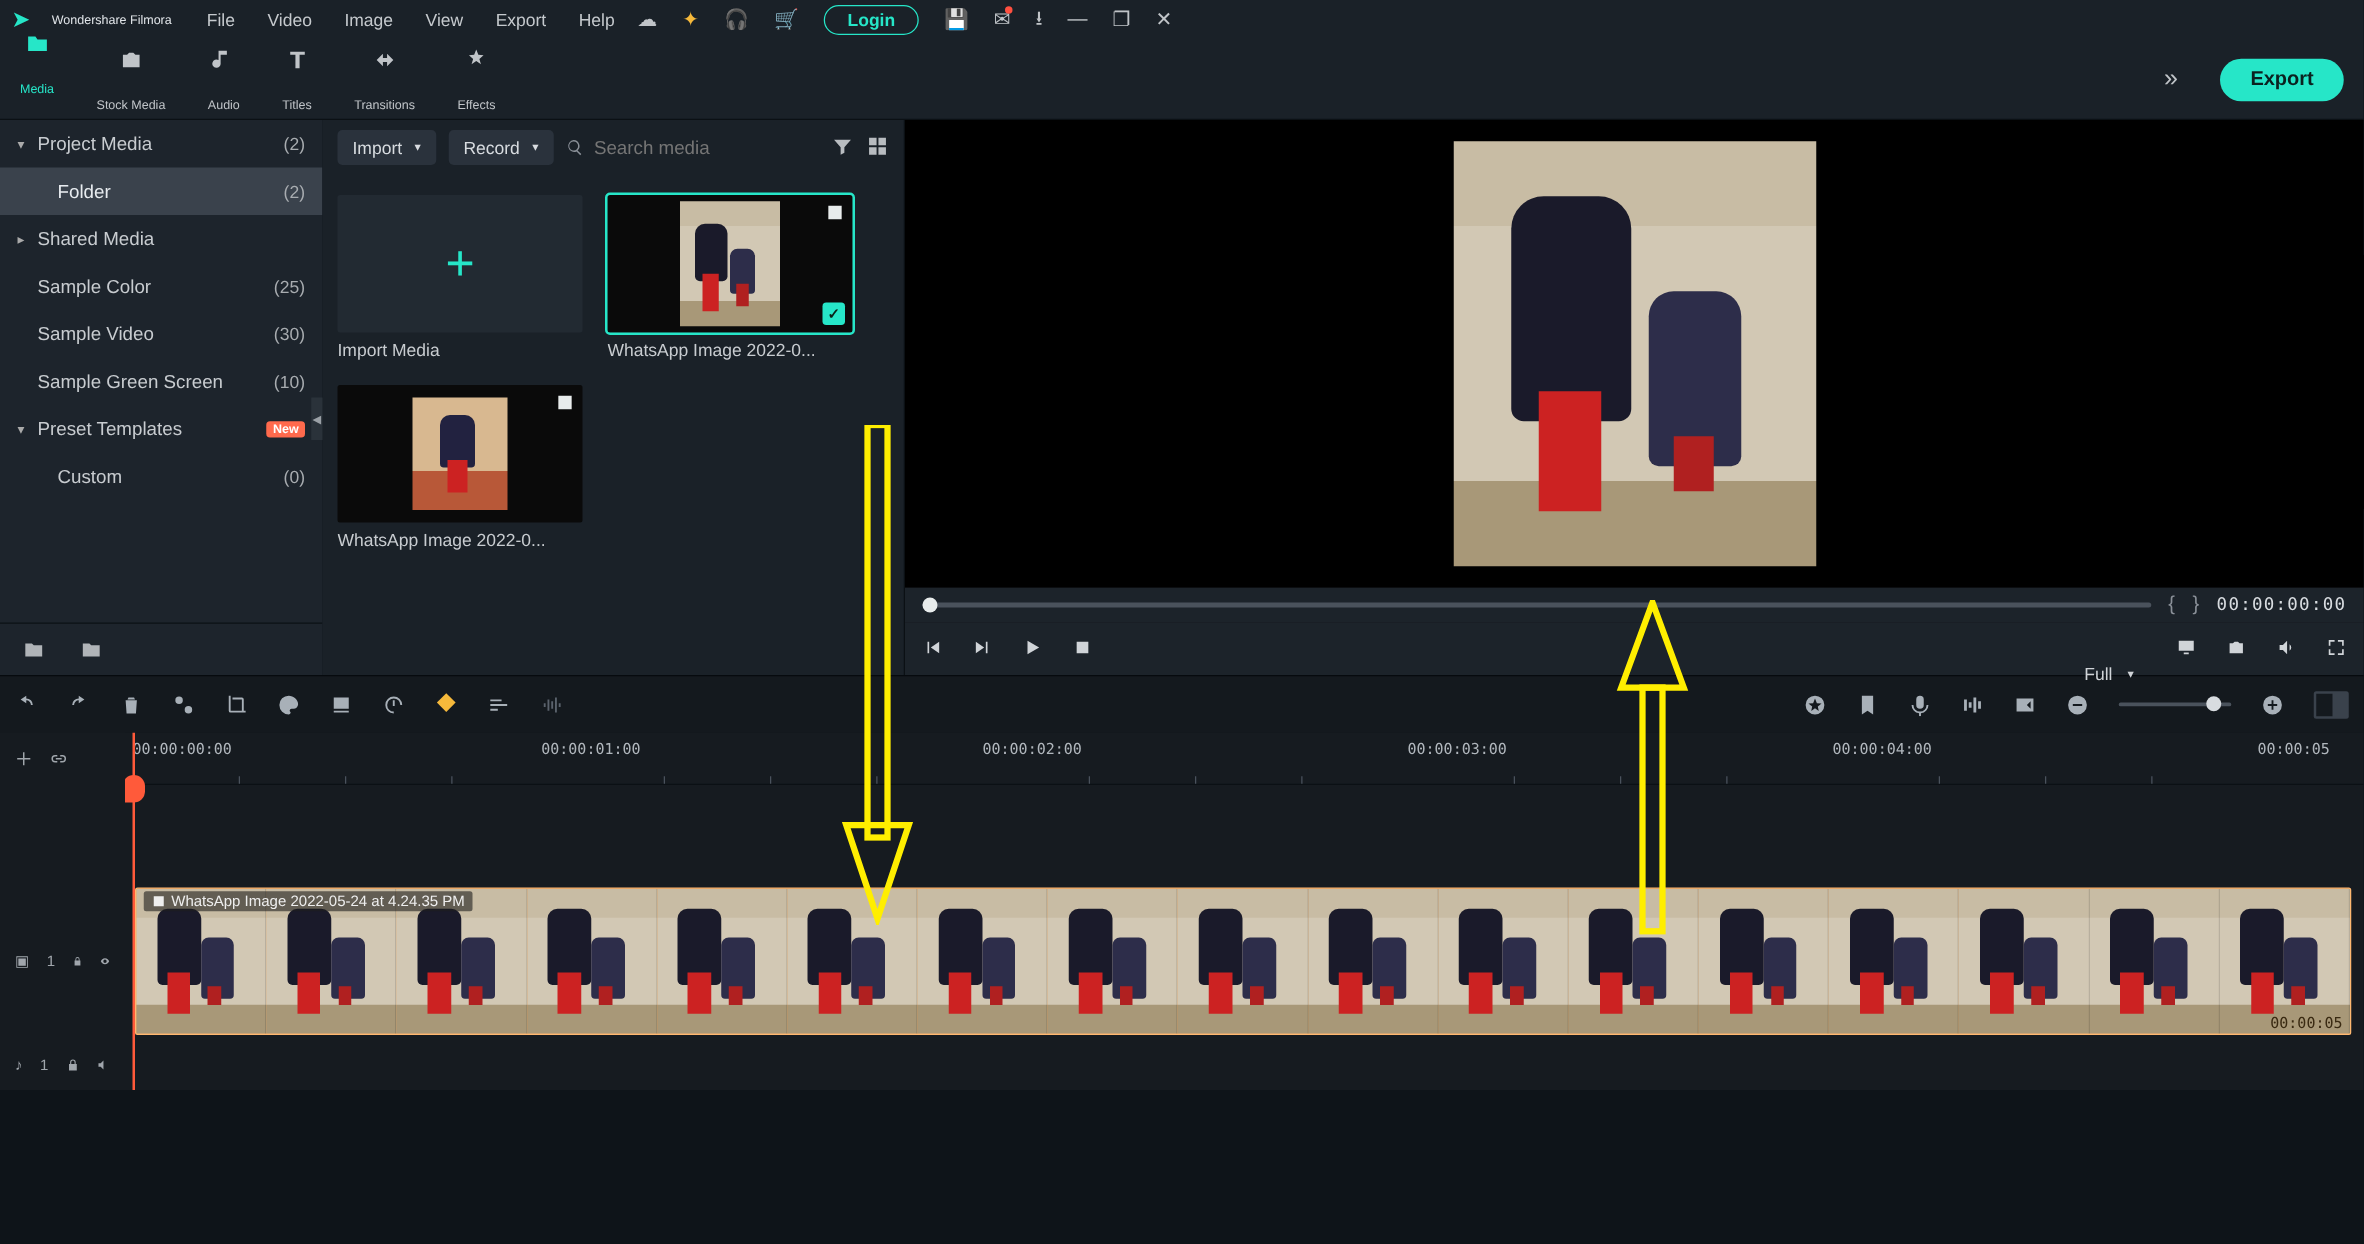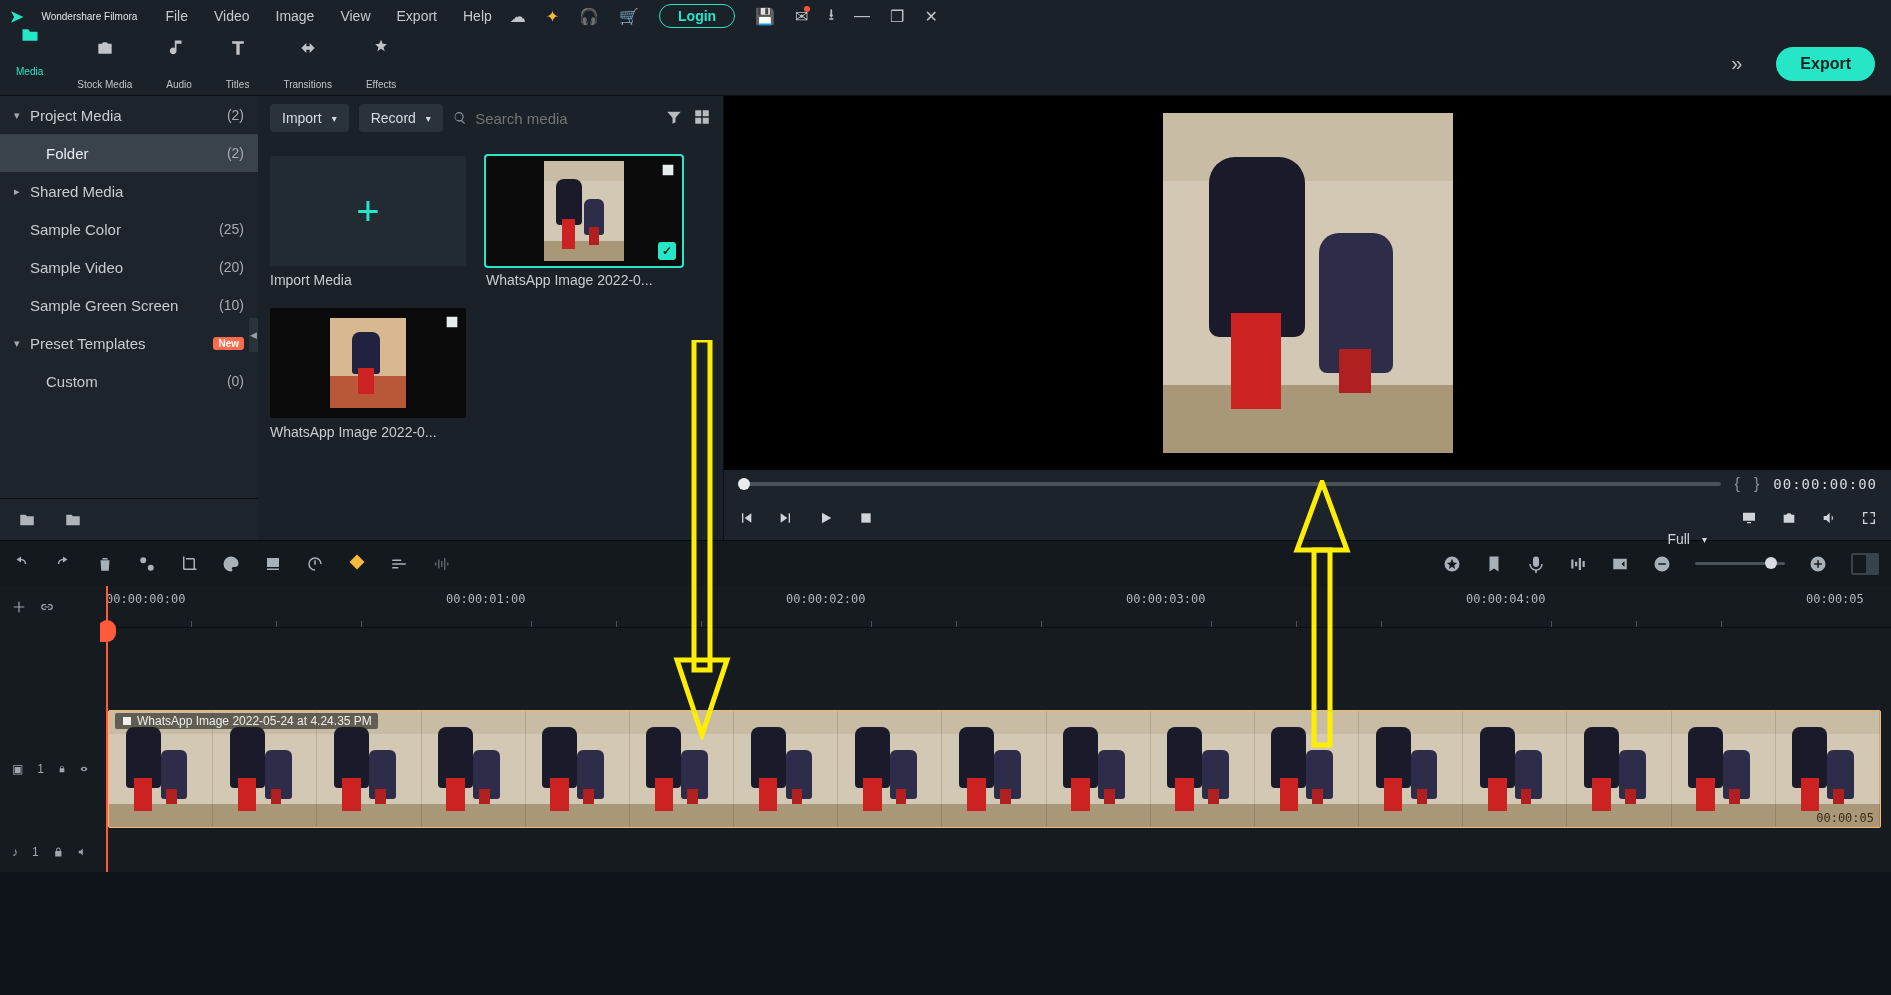--- a/index.html
+++ b/index.html
@@ -236,21 +236,21 @@
         <span class="tcount"></span>
       </div>
       <div class="tree-item">
         <span class="caret"></span>
         <span class="tlabel">Sample Color</span>
         <span class="tcount">(25)</span>
       </div>
       <div class="tree-item">
         <span class="caret"></span>
         <span class="tlabel">Sample Video</span>
-        <span class="tcount">(20)</span>
+        <span class="tcount">(30)</span>
       </div>
       <div class="tree-item">
         <span class="caret"></span>
         <span class="tlabel">Sample Green Screen</span>
         <span class="tcount">(10)</span>
       </div>
       <div class="tree-item">
         <span class="caret">▾</span>
         <span class="tlabel">Preset Templates</span>
         <span class="new-badge">New</span>
@@ -471,21 +471,21 @@
       <svg viewBox="0 0 24 24">
           <path d="M4 9h4l5-5v16l-5-5H4z"></path>
         </svg>
     </div>
   </div>
 
   <div class="tl-body">
     <div class="playhead"></div>
     <div class="ruler">
       <span class="tick" style="left:6px">00:00:00:00</span>
-      <span class="tick" style="left:346px">00:00:01:00</span>
+      <span class="tick" style="left:333px">00:00:01:00</span>
       <span class="tick" style="left:686px">00:00:02:00</span>
       <span class="tick" style="left:1026px">00:00:03:00</span>
       <span class="tick" style="left:1366px">00:00:04:00</span>
       <span class="tick" style="left:1706px">00:00:05</span>
       <span class="minor" style="left:91px"></span>
         <span class="minor" style="left:176px"></span>
         <span class="minor" style="left:261px"></span>
       <span class="minor" style="left:431px"></span>
         <span class="minor" style="left:516px"></span>
         <span class="minor" style="left:601px"></span>

